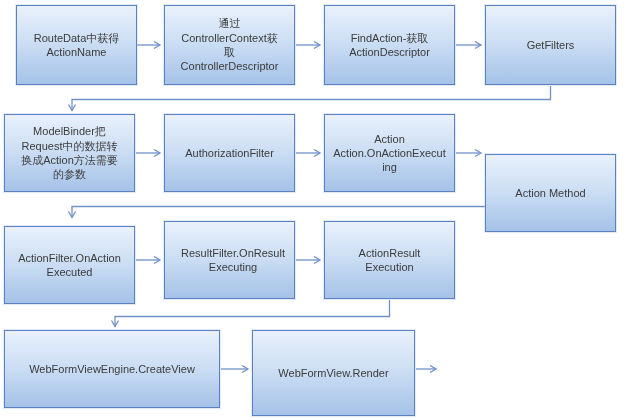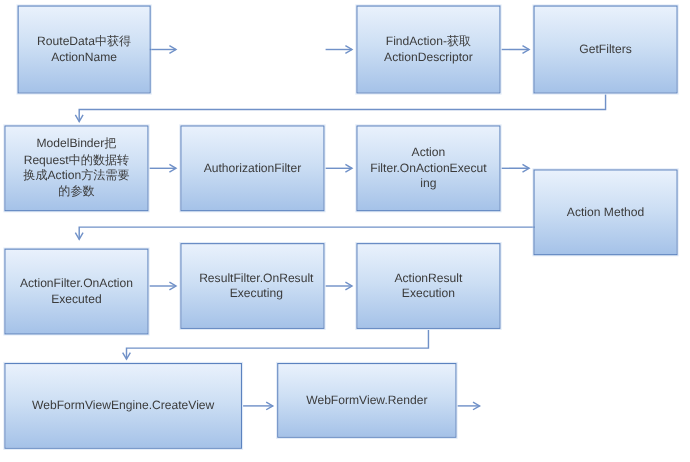--- a/index.html
+++ b/index.html
@@ -67,21 +67,21 @@
   .b-r2c1{left:4px;  top:114px;width:131px;height:78px;}
   .b-r2c2{left:164px; top:114px;width:131px;height:78px;}
   .b-r2c3{left:324px; top:114px;width:131px;height:78px;}
   .b-r2c4{left:485px; top:114px;width:131px;height:78px;margin-top:40px;}
   
   .b-r3c1{left:4px;  top:226px;width:131px;height:78px;}
   .b-r3c2{left:164px; top:221px;width:131px;height:78px;padding-left:12px;}
   .b-r3c3{left:324px; top:221px;width:131px;height:78px;}
   
   .b-r4c1{left:4px;  top:330px;width:216px;height:78px;}
-  .b-r4c2{left:252px; top:330px;width:163px;height:68px;}
+  .b-r4c2{left:252px; top:330px;width:163px;height:86px;}
   .b-r4c3{left:440px; top:330px;width:165px;height:78px;}
 </style>
 </head>
 <body>
 
 <div class="canvas">
 
   <svg class="connector-layer" viewBox="0 0 627 420" xmlns="http://www.w3.org/2000/svg">
     <defs>
       <marker id="ah" markerWidth="10" markerHeight="10" refX="7.5" refY="4.5" orient="auto" markerUnits="userSpaceOnUse">
@@ -103,31 +103,35 @@
     <path class="conn" d="M221,369 L248,369" marker-end="url(#ah)"></path>
     <path class="conn" d="M416,369 L436,369" marker-end="url(#ah)"></path>
 
     <path class="conn" d="M550.5,86 L550.5,99.5 L72,99.5 L72,110.5" marker-end="url(#ah)"></path>
     <path class="conn" d="M550.5,193 L550.5,206.5 L72,206.5 L72,217.5" marker-end="url(#ah)"></path>
     <path class="conn" d="M389.5,300 L389.5,316.5 L115,316.5 L115,326.5" marker-end="url(#ah)"></path>
   </svg>
 
   <div class="flow-box b-r1c1">RouteData中获得
 ActionName</div>
+  <div class="flow-box b-r1c2">通过
+ControllerContext获
+取
+ControllerDescriptor</div>
   <div class="flow-box b-r1c3">FindAction-获取
 ActionDescriptor</div>
   <div class="flow-box b-r1c4">GetFilters</div>
 
   <div class="flow-box b-r2c1">ModelBinder把
 Request中的数据转
 换成Action方法需要
 的参数</div>
   <div class="flow-box b-r2c2">AuthorizationFilter</div>
   <div class="flow-box b-r2c3">Action
-Filter.OnActionExecut
+Action.OnActionExecut
 ing</div>
   <div class="flow-box b-r2c4">Action Method</div>
 
   <div class="flow-box b-r3c1">ActionFilter.OnAction
 Executed</div>
   <div class="flow-box b-r3c2">ResultFilter.OnResult
 Executing</div>
   <div class="flow-box b-r3c3">ActionResult
 Execution</div>
 

